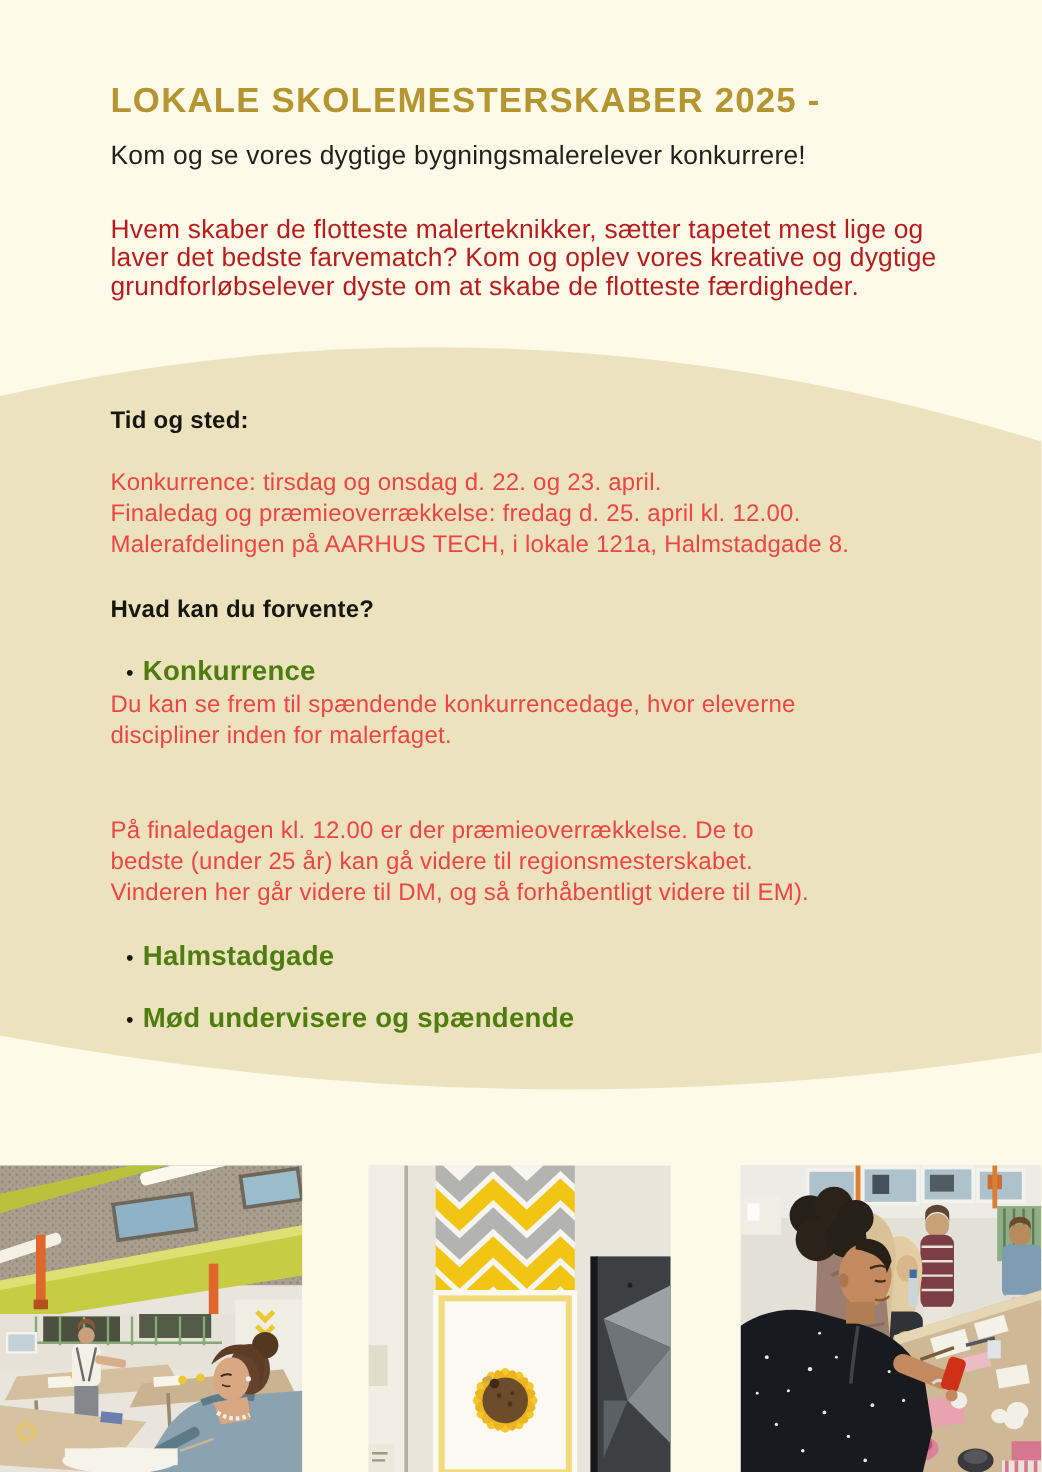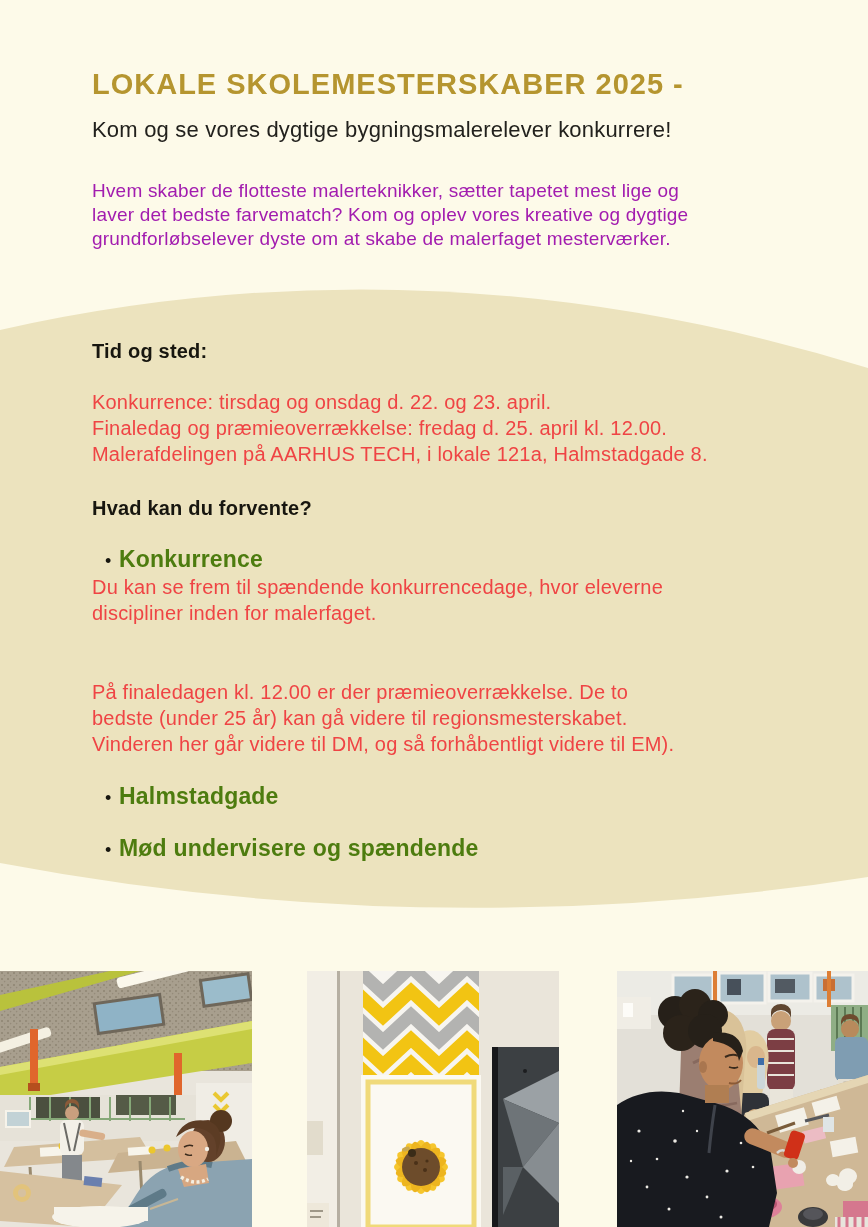--- a/index.html
+++ b/index.html
@@ -8,21 +8,21 @@
     background:#FDFAE9;overflow:hidden;
     font-family:"Liberation Sans",sans-serif;color:#2b2a26;
   }
   .blob-svg{position:absolute;left:0;top:0;z-index:0;}
   .abs{position:absolute;left:92px;z-index:2;margin:0;}
   .page-title{top:67px;font-size:29px;line-height:34px;font-weight:700;
     letter-spacing:1px;color:#B5952F;white-space:nowrap;}
   .subtitle{top:117px;font-size:22px;line-height:26px;color:#22211d;
     letter-spacing:.2px;white-space:nowrap;}
   .intro{top:179px;}
-  .t19 .tline{font-size:19px;line-height:24px;letter-spacing:.2px;white-space:nowrap;color:#a21caf;}
+  .t19 .tline{font-size:22px;line-height:24px;letter-spacing:.2px;white-space:nowrap;color:#b91c1c;}
   .t20 .tline{font-size:20px;line-height:26px;letter-spacing:.2px;white-space:nowrap;color:#ef4444;}
   .sec-heading{font-size:20px;line-height:26px;font-weight:700;color:#17160f;
     letter-spacing:.2px;white-space:nowrap;}
   #tid-heading{top:338px;}
   #tid-lines{top:389px;}
   #expect-heading{top:495px;}
   .bullet-row{display:flex;align-items:baseline;white-space:nowrap;}
   .bullet-row .dot{padding-left:13px;width:14px;font-size:18px;color:#17160f;
     flex:0 0 auto;}
   .bullet-row .blabel{font-size:23px;line-height:26px;font-weight:700;color:#4d7c0f;letter-spacing:.2px;}
@@ -46,21 +46,21 @@
   <svg class="blob-svg" width="868" height="1000" viewBox="0 0 868 1000" aria-hidden="true">
     <path d="M0,330 Q430,233 868,368 L868,877 Q434,945 0,863 Z" fill="#ECE3BE"></path>
   </svg>
 
   <h1 class="abs page-title">LOKALE SKOLEMESTERSKABER 2025 -</h1>
   <p class="abs subtitle">Kom og se vores dygtige bygningsmalerelever konkurrere!</p>
 
   <div class="abs intro t19">
     <div class="tline">Hvem skaber de flotteste malerteknikker, sætter tapetet mest lige og</div>
     <div class="tline">laver det bedste farvematch? Kom og oplev vores kreative og dygtige</div>
-    <div class="tline">grundforløbselever dyste om at skabe de malerfaget mesterværker.</div>
+    <div class="tline">grundforløbselever dyste om at skabe de flotteste færdigheder.</div>
   </div>
 
   <h2 class="abs sec-heading" id="tid-heading">Tid og sted:</h2>
 
   <div class="abs t20" id="tid-lines">
     <div class="tline">Konkurrence: tirsdag og onsdag d. 22. og 23. april.</div>
     <div class="tline">Finaledag og præmieoverrækkelse: fredag d. 25. april kl. 12.00.</div>
     <div class="tline">Malerafdelingen på AARHUS TECH, i lokale 121a, Halmstadgade 8.</div>
   </div>
 

